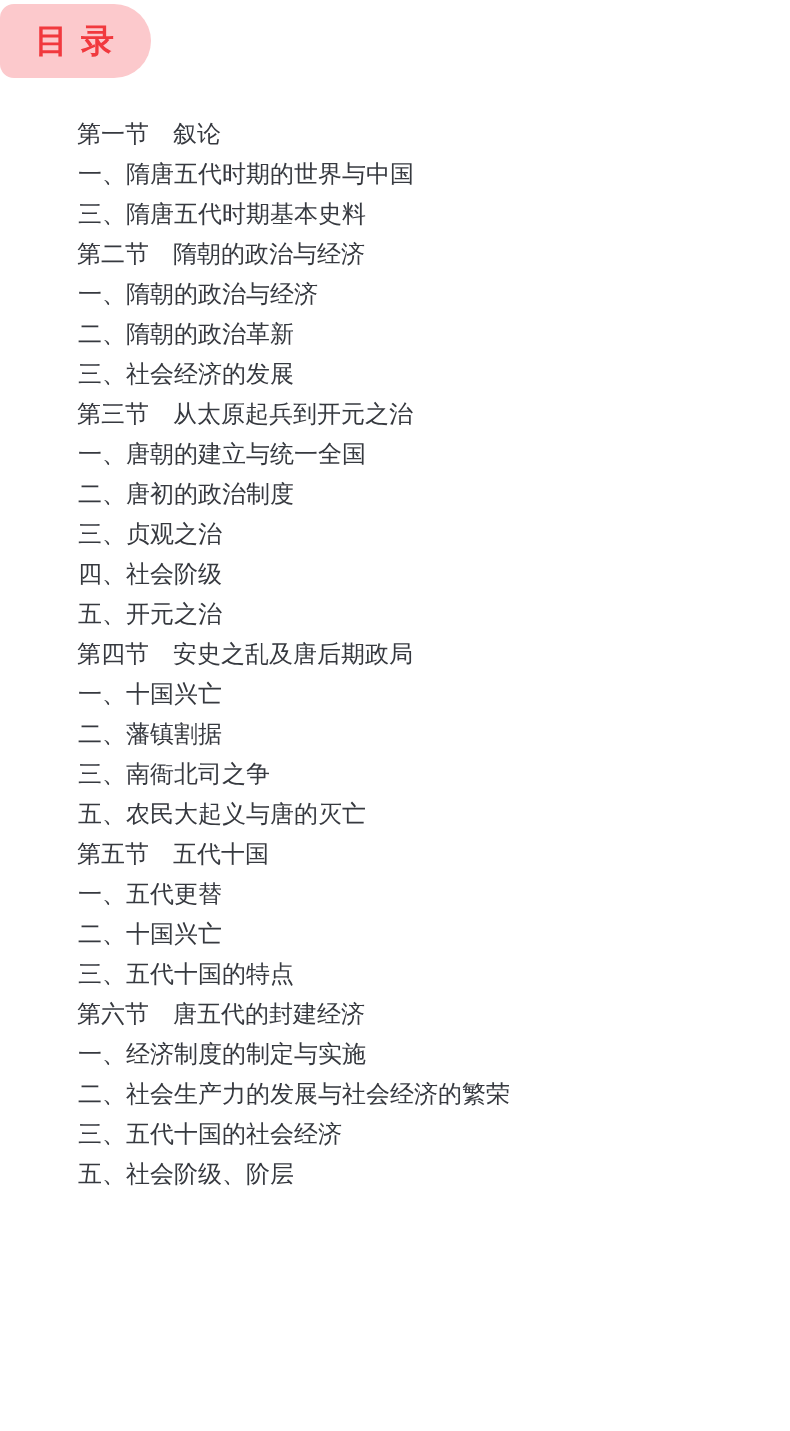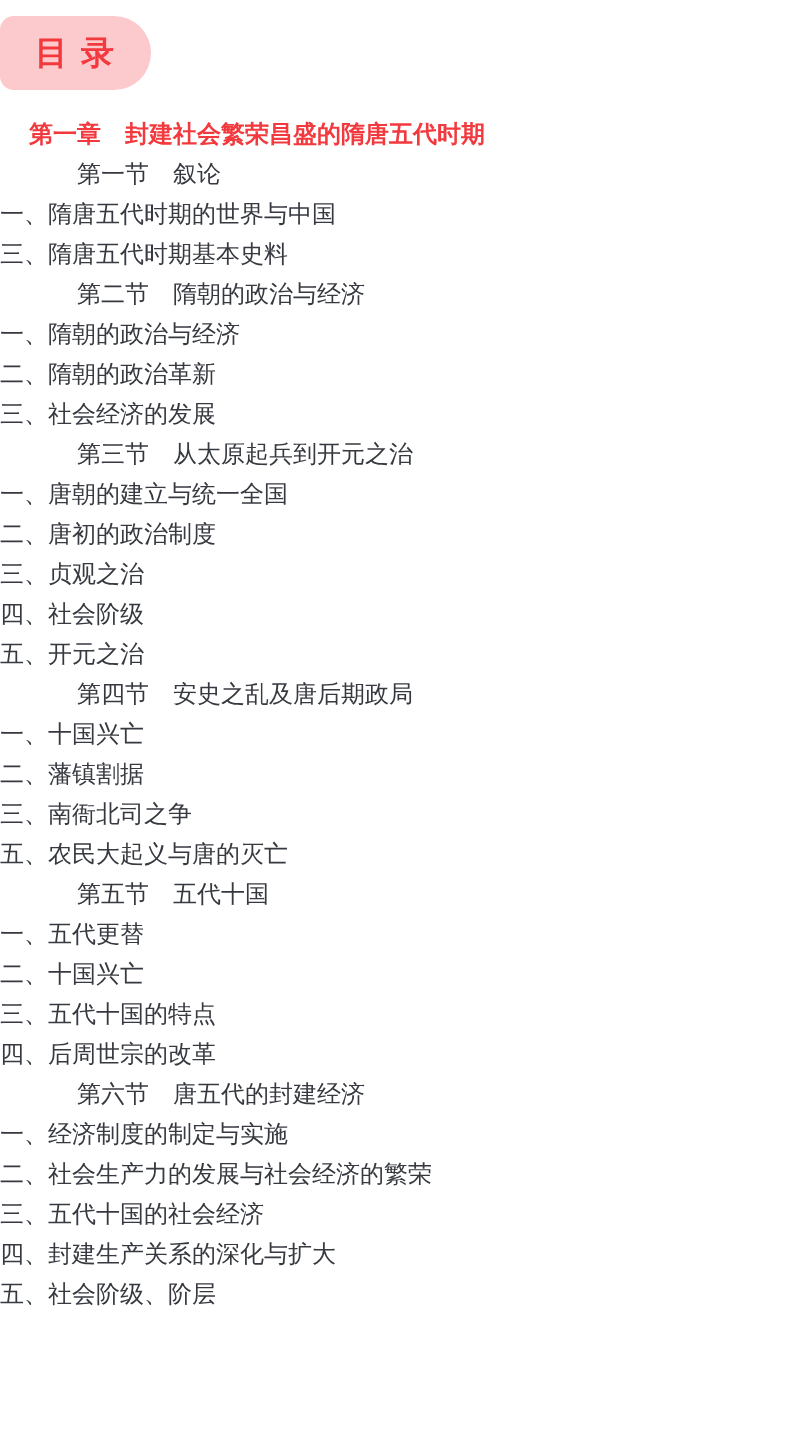--- a/index.html
+++ b/index.html
@@ -12,21 +12,21 @@
   html, body {
     width: 790px;
     height: 1431px;
     background: var(--page-bg);
     overflow: hidden;
     font-family: "Liberation Sans", "DejaVu Sans", sans-serif;
   }
   .header-pill {
     position: absolute;
     left: 0;
-    top: 16px;
+    top: 4px;
     width: 151px;
     height: 74px;
     background: var(--header-bg);
     border-radius: 14px 37px 37px 14px;
     display: flex;
     align-items: center;
     justify-content: center;
   }
   .header-title {
     color: var(--accent-red);
@@ -53,32 +53,32 @@
     padding-left: 29px;
     color: var(--accent-red);
     font-weight: 700;
   }
   .toc-row.section {
     padding-left: 53px;
     font-weight: 400;
     margin-left: 24px;
   }
   .toc-row.item {
+    padding-left: 78px;
     font-weight: 400;
   }
 </style>
 </head>
 <body>
 
 <div class="header-pill">
   <span class="header-title">目 录</span>
 </div>
 
 <div class="toc" id="toc-list">
-    <div class="toc-row chapter">第一章　封建社会繁荣昌盛的隋唐五代时期</div>
     <div class="toc-row section">第一节　叙论</div>
     <div class="toc-row item">一、隋唐五代时期的世界与中国</div>
     <div class="toc-row item">三、隋唐五代时期基本史料</div>
     <div class="toc-row section">第二节　隋朝的政治与经济</div>
     <div class="toc-row item">一、隋朝的政治与经济</div>
     <div class="toc-row item">二、隋朝的政治革新</div>
     <div class="toc-row item">三、社会经济的发展</div>
     <div class="toc-row section">第三节　从太原起兵到开元之治</div>
     <div class="toc-row item">一、唐朝的建立与统一全国</div>
     <div class="toc-row item">二、唐初的政治制度</div>
@@ -87,20 +87,18 @@
     <div class="toc-row item">五、开元之治</div>
     <div class="toc-row section">第四节　安史之乱及唐后期政局</div>
     <div class="toc-row item">一、十国兴亡</div>
     <div class="toc-row item">二、藩镇割据</div>
     <div class="toc-row item">三、南衙北司之争</div>
     <div class="toc-row item">五、农民大起义与唐的灭亡</div>
     <div class="toc-row section">第五节　五代十国</div>
     <div class="toc-row item">一、五代更替</div>
     <div class="toc-row item">二、十国兴亡</div>
     <div class="toc-row item">三、五代十国的特点</div>
-    <div class="toc-row item">四、后周世宗的改革</div>
     <div class="toc-row section">第六节　唐五代的封建经济</div>
     <div class="toc-row item">一、经济制度的制定与实施</div>
     <div class="toc-row item">二、社会生产力的发展与社会经济的繁荣</div>
     <div class="toc-row item">三、五代十国的社会经济</div>
-    <div class="toc-row item">四、封建生产关系的深化与扩大</div>
     <div class="toc-row item">五、社会阶级、阶层</div>
   </div>
 
 </body></html>

